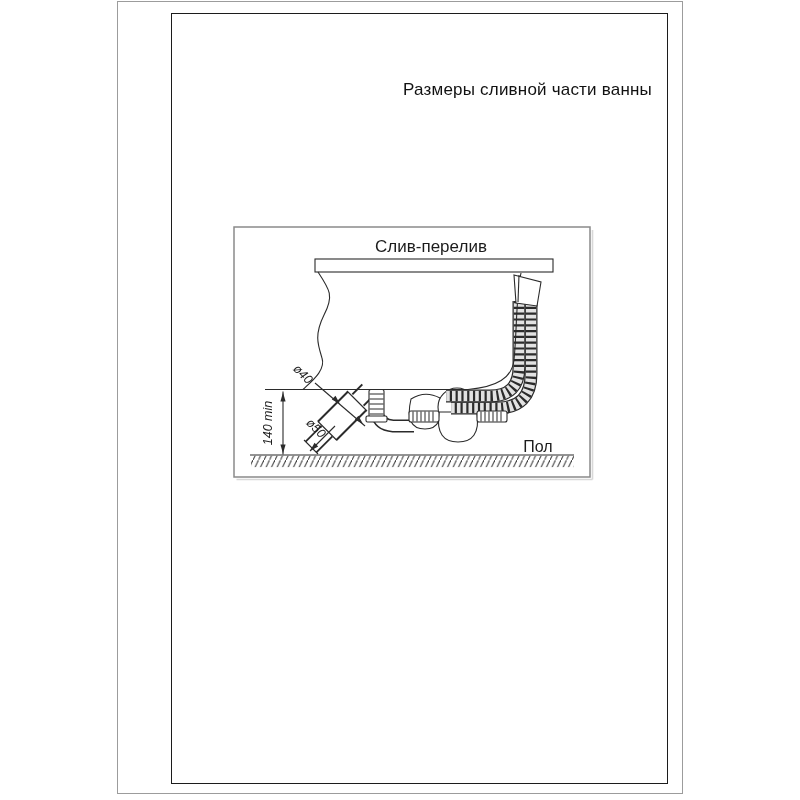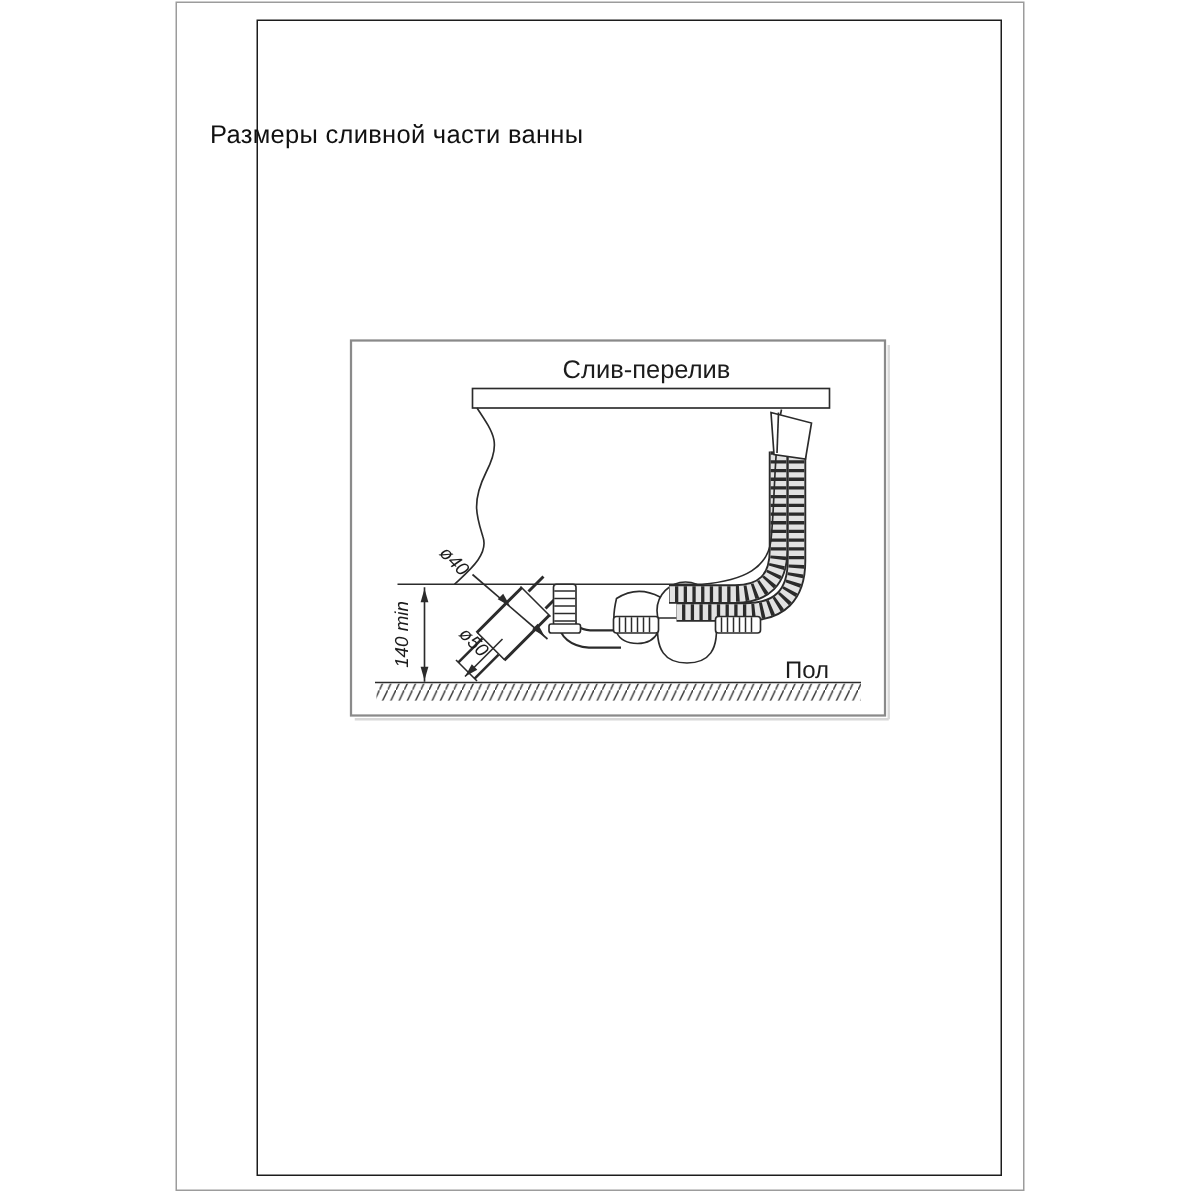--- a/index.html
+++ b/index.html
@@ -2,21 +2,21 @@
 <html><head>
 <meta charset="utf-8">
 <style>
   html,body{margin:0;padding:0;background:#ffffff;}
   .stage{position:relative;width:800px;height:800px;background:#ffffff;overflow:hidden;
          font-family:"Liberation Sans", sans-serif;}
   .viewport-frame{position:absolute;left:117px;top:1px;width:564px;height:791px;
                   border:1.5px solid #9c9c9c;background:#ffffff;}
   .page-border{position:absolute;left:171px;top:13px;width:495px;height:769px;
                border:1.5px solid #1c1c1c;background:#ffffff;}
-  .page-title{position:absolute;left:140px;top:80px;width:512px;text-align:left;
+  .page-title{position:absolute;left:140px;top:80px;width:512px;text-align:right;
               font-size:17px;color:#111;letter-spacing:.2px;}
   svg.drawing{position:absolute;left:0;top:0;width:800px;height:800px;}
   svg .ln{stroke:#2b2b2b;stroke-width:1.1;fill:none;}
   svg .wfill{fill:#ffffff;stroke:#2b2b2b;stroke-width:1.1;}
   svg .arr{fill:#2b2b2b;stroke:none;}
   svg text{fill:#1c1c1c;}
   .cadtxt{font-family:"Liberation Sans", sans-serif;font-style:italic;font-size:12.5px;}
   .lbl{font-family:"Liberation Sans", sans-serif;}
 </style>
 </head>

